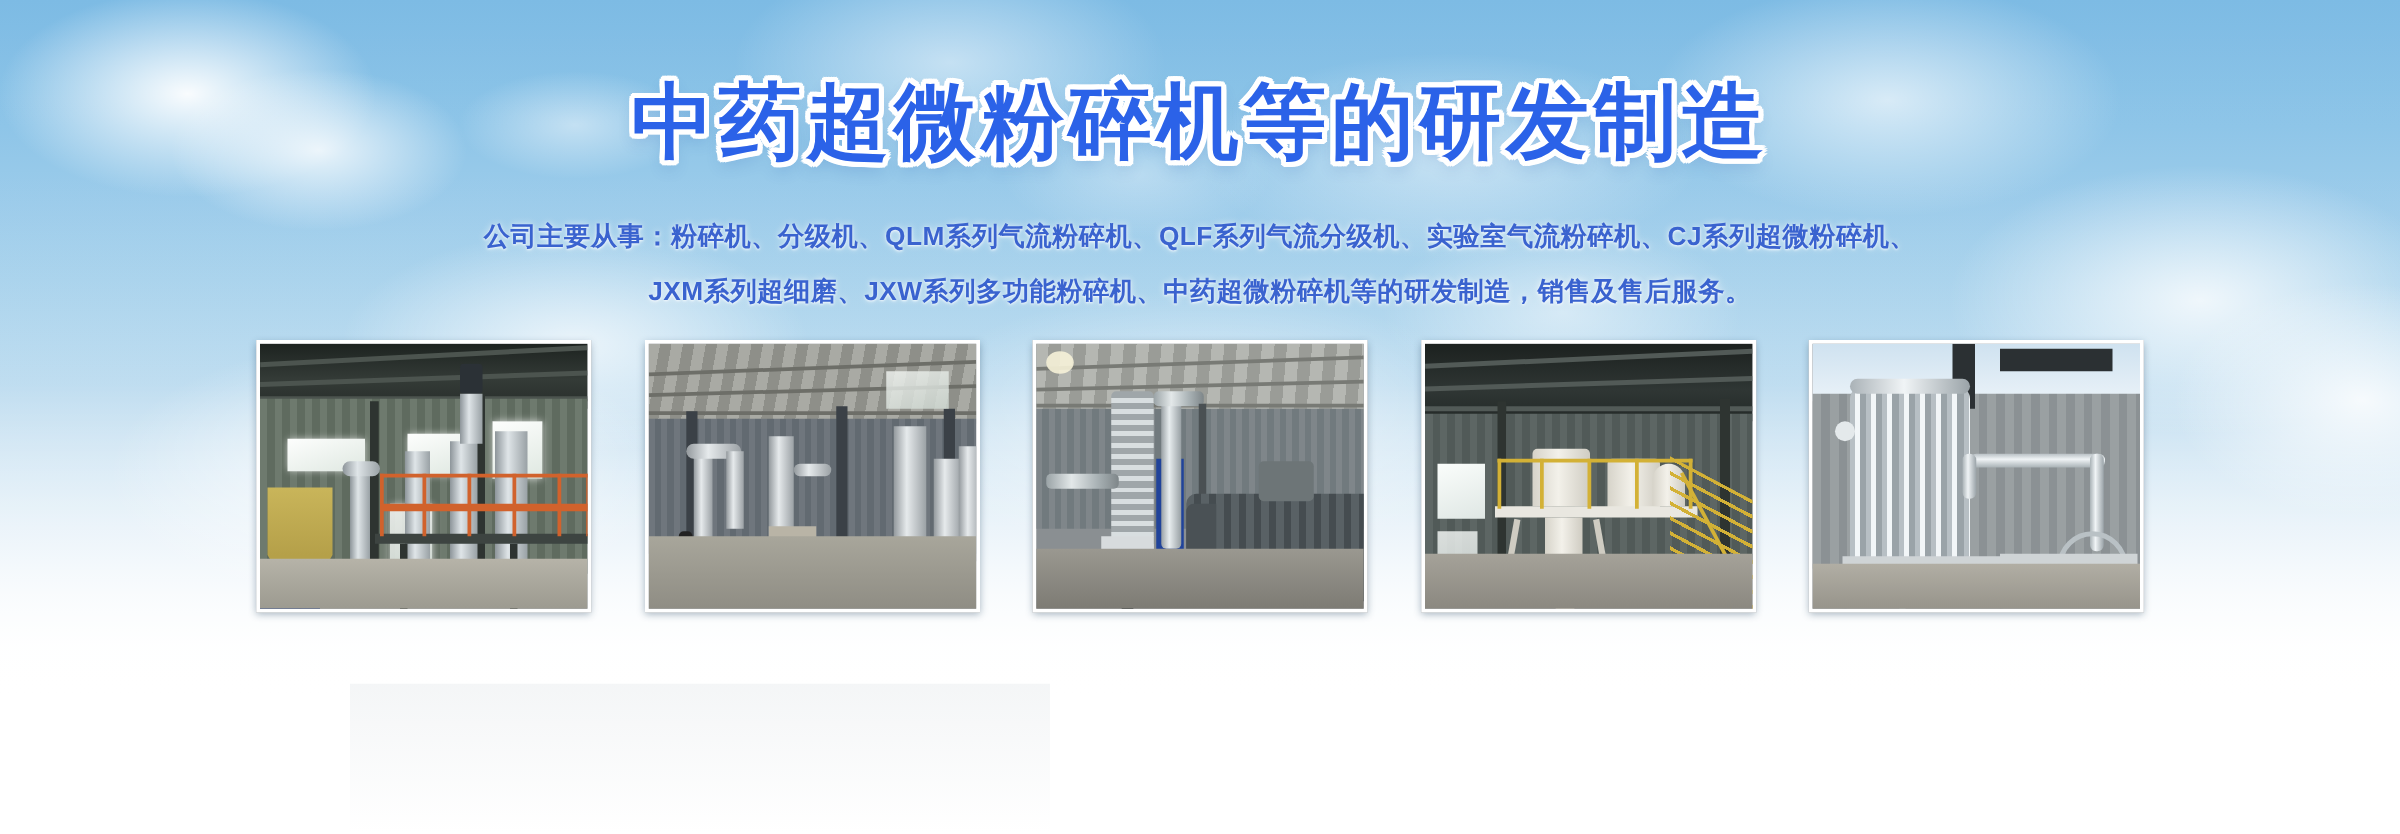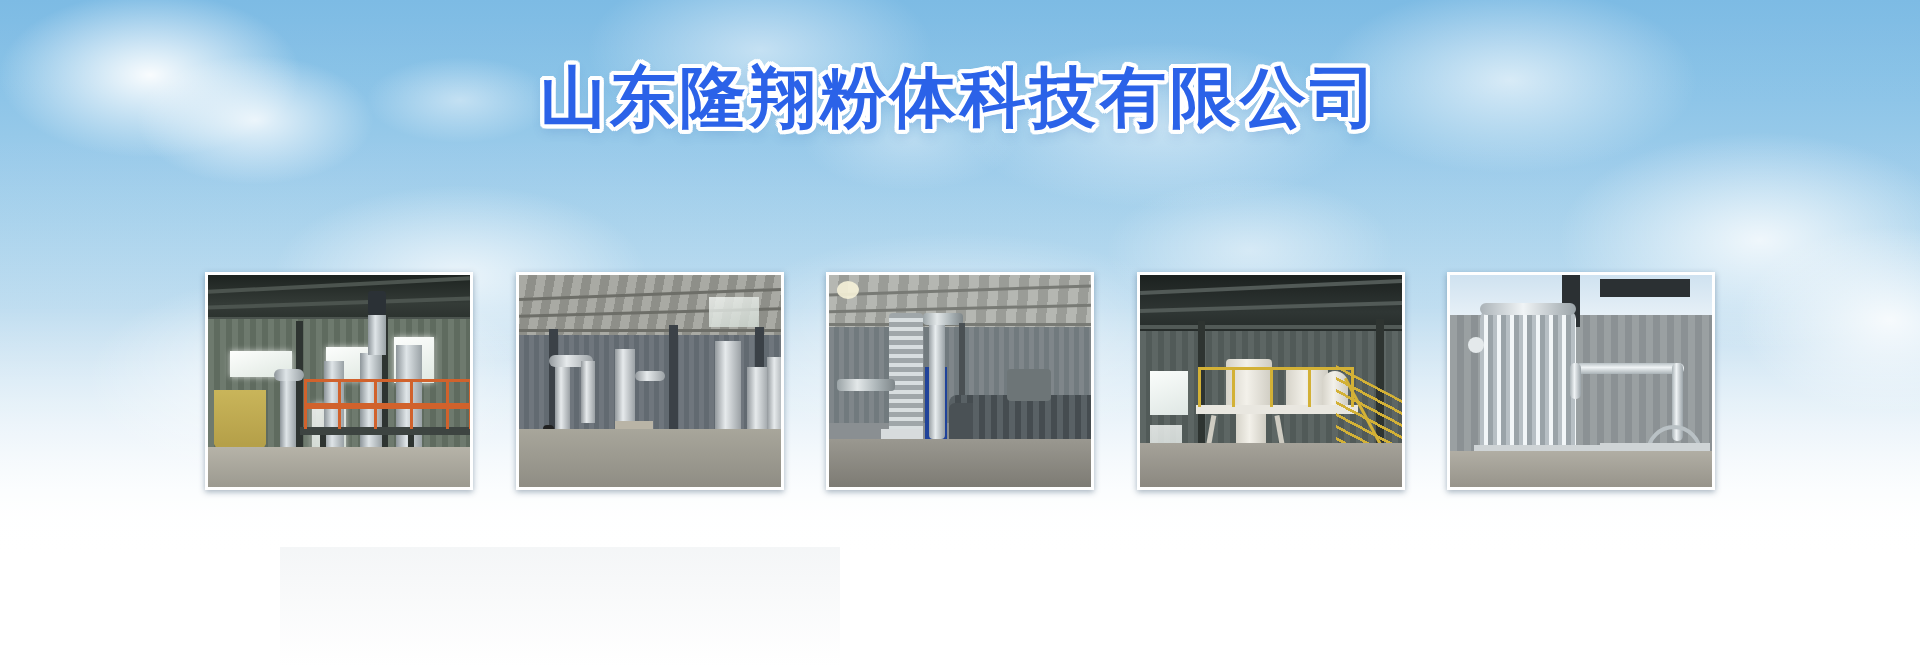--- a/index.html
+++ b/index.html
@@ -228,23 +228,27 @@
     <div class="cloud c9"></div>
     <div class="cloud c10"></div>
     <div class="cloud c11"></div>
     <div class="cloud c12"></div>
     <div class="cloud c13"></div>
   </div>
 
   <div class="ghost"></div>
 
   <div class="title-wrap">
-    <h1 class="title">山东隆翔粉体科技有限公司</h1>
+    <h1 class="title">中药超微粉碎机等的研发制造</h1>
   </div>
 
+  <div class="subtitle-wrap">
+    <div class="subline">公司主要从事：粉碎机、分级机、QLM系列气流粉碎机、QLF系列气流分级机、实验室气流粉碎机、CJ系列超微粉碎机、</div>
+    <div class="subline">JXM系列超细磨、JXW系列多功能粉碎机、中药超微粉碎机等的研发制造，销售及售后服务。</div>
+  </div>
 
   <div class="strip">
 
     <div class="photo" title="气流粉碎机生产车间 - 黄色料仓与橙色护栏">
       <div class="scene">
         <div class="p1-roof"></div>
         <div class="p1-roofbeam" style="left:0;top:8px;width:100%;transform:rotate(-3deg);"></div>
         <div class="p1-roofbeam" style="left:0;top:26px;width:100%;transform:rotate(-2deg);"></div>
         <div class="p1-roofbeam" style="left:0;top:42px;width:100%;"></div>
         <div class="p1-wall"></div>

